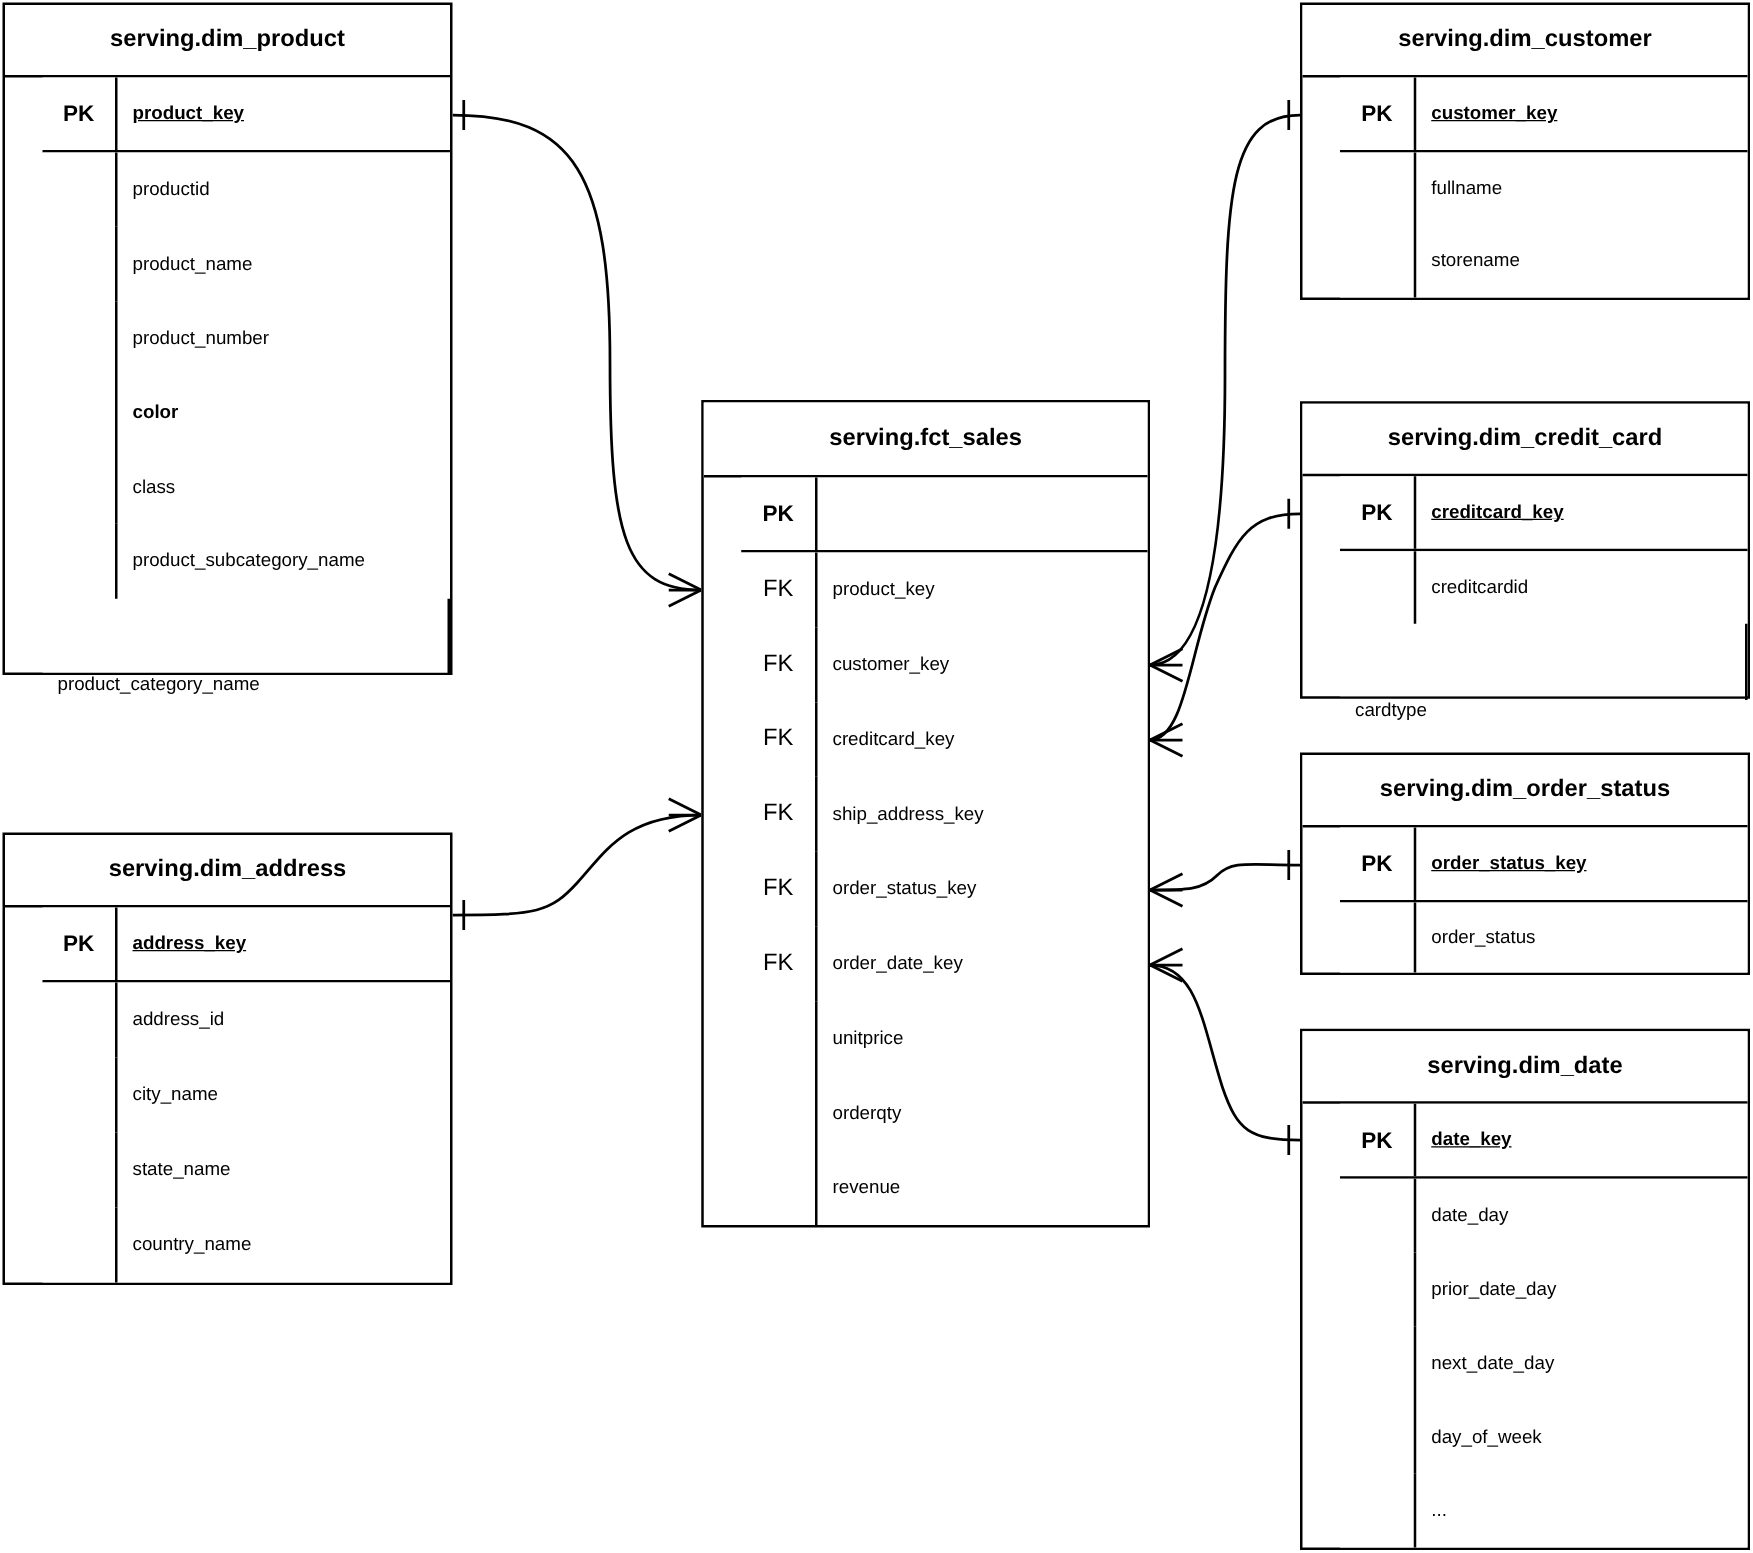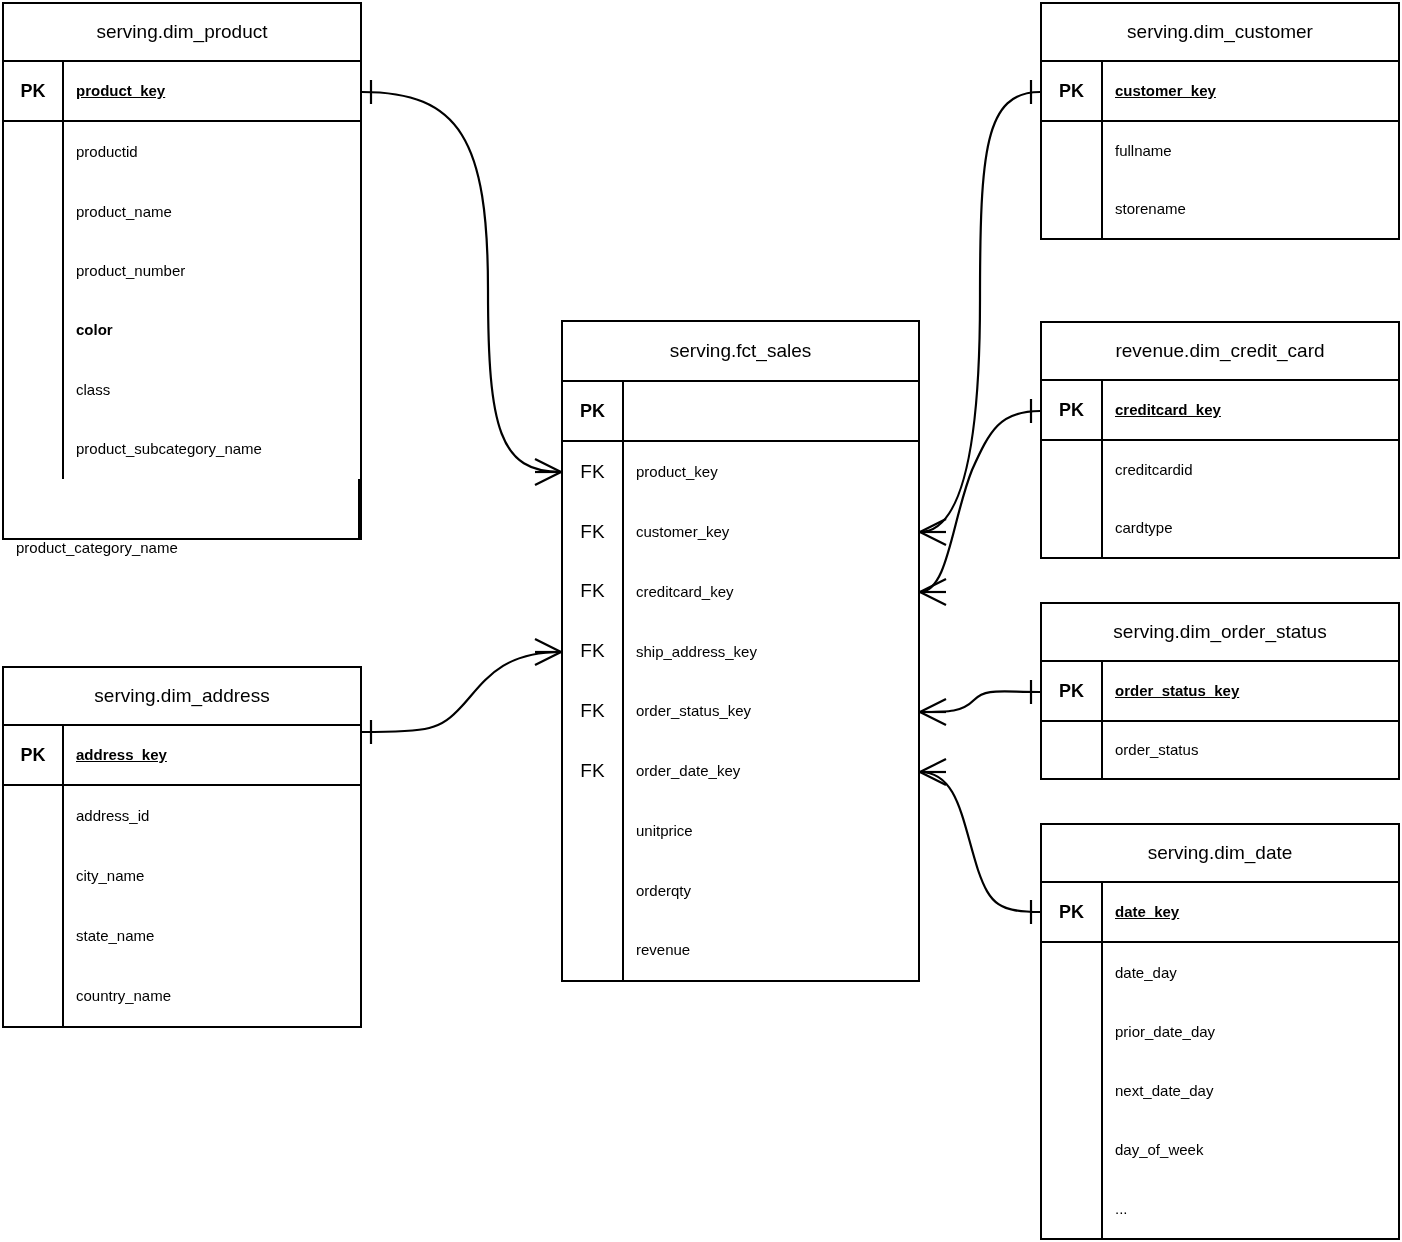--- a/index.html
+++ b/index.html
@@ -20,21 +20,21 @@
   }
   .erd-table {
     position: absolute;
     box-sizing: border-box;
     border: 2px solid #000000;
     background: #ffffff;
   }
   .erd-title {
     box-sizing: border-box;
     text-align: center;
-    font-weight: normal;
+    font-weight: bold;
     font-size: 19px;
     line-height: 1.1;
     display: flex;
     align-items: center;
     justify-content: center;
     border-bottom: 2px solid #000000;
     background: #ffffff;
   }
   .erd-row {
     box-sizing: border-box;
@@ -70,20 +70,21 @@
     padding-left: 12px;
     font-size: 15px;
     line-height: 1.15;
   }
   .erd-namecell.pk-name {
     font-weight: bold;
     text-decoration: underline;
   }
   .erd-body {
     position: relative;
+    padding-left: 30px;
   }
   svg.links {
     position: absolute;
     left: 0;
     top: 0;
     width: 1402px;
     height: 1242px;
     pointer-events: none;
   }
   svg.links path, svg.links line {
@@ -258,31 +259,31 @@
             <div class="erd-keycell blank" style="flex-basis: 61px;"></div>
             <div class="erd-namecell">fullname</div>
           </div>
           <div class="erd-row" style="height: 58px;">
             <div class="erd-keycell blank" style="flex-basis: 61px;"></div>
             <div class="erd-namecell">storename</div>
           </div>
         </div>
       </div>
       <div class="erd-table" style="left: 1040px; top: 321px; width: 360px; height: 238px;">
-        <div class="erd-title" style="height: 58px;">revenue.dim_credit_card</div>
+        <div class="erd-title" style="height: 58px;">serving.dim_credit_card</div>
         <div class="erd-body" style="height: 176px;">
           <div class="erd-row pk-row" style="height: 60px;">
             <div class="erd-keycell" style="flex-basis: 61px;">PK</div>
             <div class="erd-namecell pk-name">creditcard_key</div>
           </div>
           <div class="erd-row" style="height: 58px;">
             <div class="erd-keycell blank" style="flex-basis: 61px;"></div>
             <div class="erd-namecell">creditcardid</div>
           </div>
-          <div class="erd-row" style="height: 58px;">
+          <div class="erd-row" style="height: 58px; flex-direction: column;">
             <div class="erd-keycell blank" style="flex-basis: 61px;"></div>
             <div class="erd-namecell">cardtype</div>
           </div>
         </div>
       </div>
       <div class="erd-table" style="left: 1040px; top: 602px; width: 360px; height: 178px;">
         <div class="erd-title" style="height: 58px;">serving.dim_order_status</div>
         <div class="erd-body" style="height: 116px;">
           <div class="erd-row pk-row" style="height: 60px;">
             <div class="erd-keycell" style="flex-basis: 61px;">PK</div>

